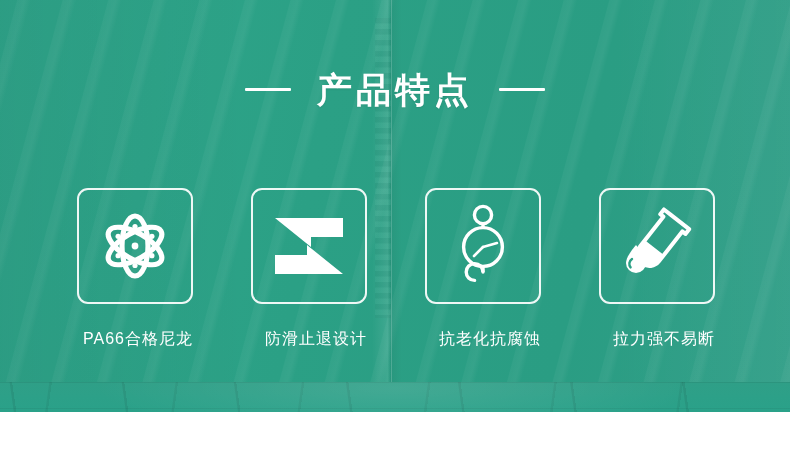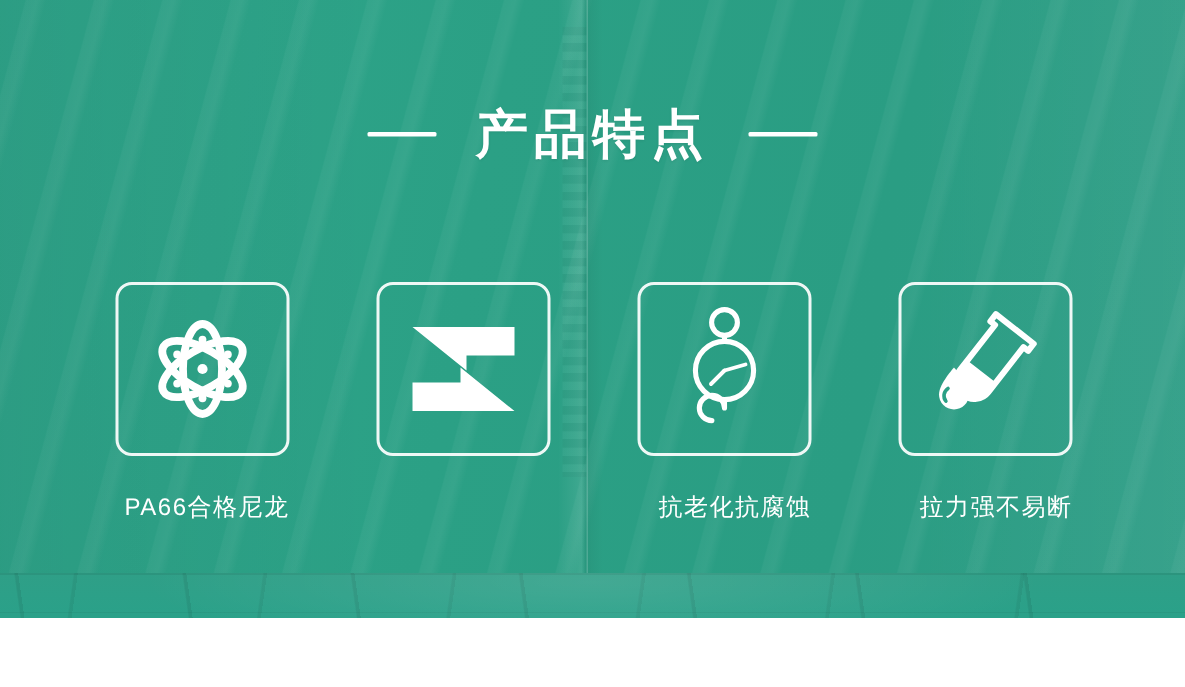--- a/index.html
+++ b/index.html
@@ -234,20 +234,21 @@
 
     <div class="feature">
       <div class="card">
         <span>
           <svg width="74" height="62" viewBox="0 0 74 62">
             <polygon fill="#ffffff" points="3,3 71,3 71,22 39,22 39,32"></polygon>
             <polygon fill="#ffffff" points="3,40 35,40 35,30 71,59 3,59"></polygon>
           </svg>
         </span>
       </div>
+      <div class="caption">防滑止退设计</div>
     </div>
 
     <div class="feature">
       <div class="card">
         <span>
           <svg width="62" height="86" viewBox="0 0 62 86">
             <g fill="none" stroke="#ffffff" stroke-width="3.4">
               <circle cx="31" cy="12" r="8.6"></circle>
               <path d="M31 20.6 L31 25"></path>
               <circle cx="31" cy="44" r="19.4"></circle>

